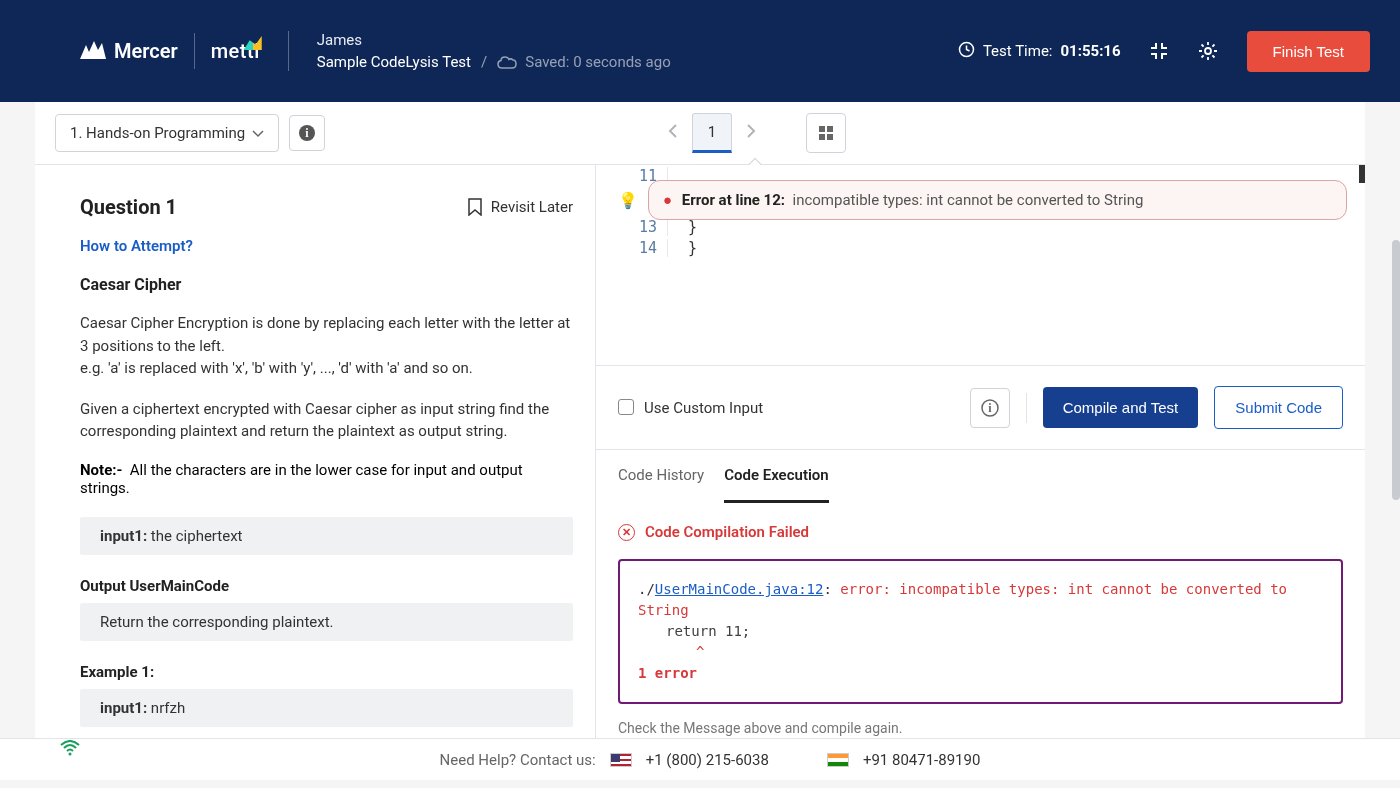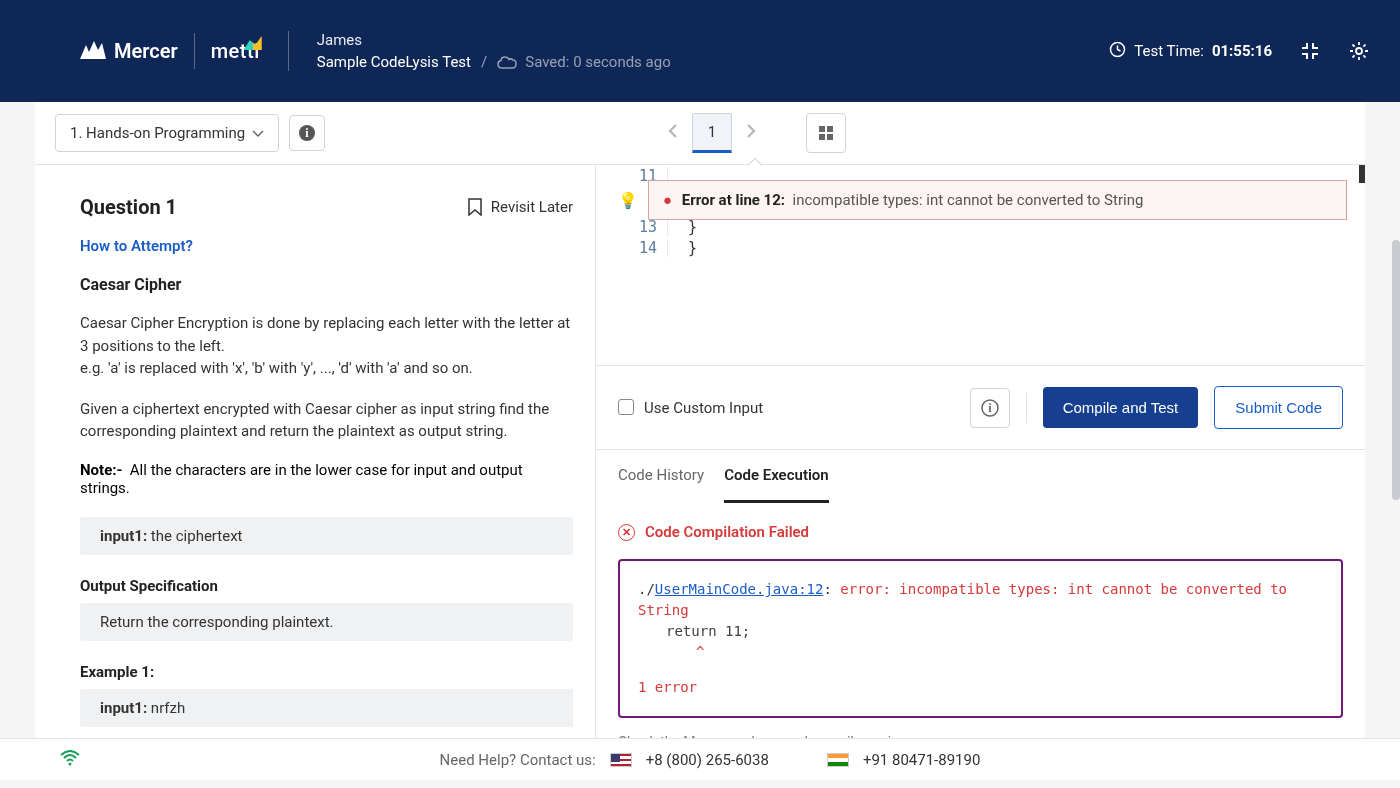--- a/index.html
+++ b/index.html
@@ -62,21 +62,21 @@
 
   .editor-area { height: 200px; position: relative; background: #fff; overflow: hidden; }
   .editor-inner { position: absolute; top: 0; left: 0; right: 6px; }
   .editor-line { display: flex; font-family: Consolas, Monaco, monospace; font-size: 15px; height: 21px; align-items: center; }
   .gutter { width: 72px; text-align: right; padding-right: 10px; color: #5a7ca0; border-right: 1px solid #e8e8e8; }
   .code-text { padding-left: 20px; color: #333; }
   .brace { color: #333; }
 
   .error-bubble { position: absolute; top: 15px; left: 22px; right: 18px; display: flex; align-items: center; gap: 10px; }
   .bulb { color: #e84c3d; font-size: 16px; }
-  .error-box { flex: 1; background: #fdf4f4; border: 1px solid #d9a5a5; border-radius: 0; padding: 10px 14px; font-size: 15px; }
+  .error-box { flex: 1; background: #fdf4f4; border: 1px solid #d9a5a5; border-radius: 12px; padding: 10px 14px; font-size: 15px; }
   .error-box b { font-weight: 700; color: #222; }
   .error-box span { color: #555; }
   .editor-right-border { position: absolute; right: 0; top: 0; width: 6px; height: 18px; background: #333; }
 
   .actions-row { border-top: 1px solid #e1e4e8; padding: 20px 22px; display: flex; align-items: center; gap: 16px; }
   .checkbox-row { display: flex; align-items: flex-start; gap: 10px; font-size: 15px; color: #333; }
   .cb { width: 16px; height: 16px; border: 1.5px solid #888; border-radius: 3px; cursor: pointer; }
   .actions-right { margin-left: auto; display: flex; align-items: center; gap: 16px; }
   .hint-btn { width: 40px; height: 40px; border: 1px solid #d0d4da; border-radius: 4px; display: flex; align-items: center; justify-content: center; cursor: pointer; color: #666; font-size: 16px; }
   .act-divider { width: 1px; height: 30px; background: #e1e4e8; }
@@ -89,24 +89,24 @@
 
   .output-area { flex: 1; padding: 20px 22px; overflow-y: auto; }
   .fail-row { display: flex; align-items: center; gap: 10px; color: #d73838; font-size: 15px; font-weight: 600; margin-bottom: 18px; }
   .fail-icon-circle { width: 17px; height: 17px; border: 1.5px solid #d73838; border-radius: 50%; display: flex; align-items: center; justify-content: center; font-size: 11px; font-weight: 700; }
   .output-box { border: 2px solid #701a75; border-radius: 4px; padding: 18px; font-family: Consolas, Monaco, monospace; font-size: 14px; line-height: 1.5; }
   .output-path { color: #333; }
   .output-link { color: #1a5dc7; text-decoration: underline; }
   .output-err { color: #d73838; font-weight: 500; }
   .output-return { color: #404040; padding-left: 28px; font-weight: 500; }
   .output-caret { color: #d73838; padding-left: 58px; font-weight: 500; }
-  .output-count { color: #d73838; font-weight: 400; margin-top: 14px; }
+  .output-count { color: #d73838; font-weight: 700; }
   .recompile-msg { font-size: 14px; color: #777; margin-top: 16px; }
 
-  .footer { height: 42px; background: #fff; border-top: 1px solid #e1e4e8; display: flex; align-items: center; padding: 0 60px; font-size: 15px; color: #666; }
+  .footer { height: 42px; background: #fff; border-top: 1px solid #e1e4e8; display: flex; padding: 0 60px; font-size: 15px; color: #666; }
   .wifi { color: #1a9e5c; font-size: 18px; }
   .help-center { margin: 0 auto; display: flex; align-items: center; gap: 14px; }
   .flag-us, .flag-in { width: 22px; height: 14px; display: inline-block; border: 1px solid #ccc; }
   .flag-us { background: linear-gradient(to bottom, #b22234 0%, #b22234 20%, #fff 20%, #fff 40%, #b22234 40%, #b22234 60%, #fff 60%, #fff 80%, #b22234 80%, #b22234 100%); position: relative; }
   .flag-us::before { content: ''; position: absolute; left: 0; top: 0; width: 9px; height: 8px; background: #3c3b6e; }
   .flag-in { background: linear-gradient(to bottom, #ff9933 0%, #ff9933 33%, #fff 33%, #fff 66%, #138808 66%, #138808 100%); }
   .phone { color: #333; }
 
   .page-scrollbar { position: absolute; right: 0; top: 240px; width: 8px; height: 260px; background: #c8cbd0; border-radius: 4px; }
 </style>
@@ -156,20 +156,21 @@
       <svg width="20" height="20" viewBox="0 0 20 20">
           <path d="M2 7 L7 7 L7 2 M13 2 L13 7 L18 7 M18 13 L13 13 L13 18 M7 18 L7 13 L2 13" fill="none" stroke="#fff" stroke-width="2"></path>
         </svg>
     </div>
     <div class="header-icon">
       <svg width="22" height="22" viewBox="0 0 22 22">
           <circle cx="11" cy="11" r="3" fill="none" stroke="#fff" stroke-width="1.8"></circle>
           <path d="M11 2 L11 5 M11 17 L11 20 M2 11 L5 11 M17 11 L20 11 M4.5 4.5 L6.6 6.6 M15.4 15.4 L17.5 17.5 M17.5 4.5 L15.4 6.6 M6.6 15.4 L4.5 17.5" stroke="#fff" stroke-width="1.8"></path>
         </svg>
     </div>
+    <button class="finish-btn">Finish Test</button>
   </div>
 </div>
 
 <div class="toolbar">
   <div class="section-select">
     <span>1. Hands-on Programming</span>
     <span>
       <svg width="12" height="8" viewBox="0 0 12 8">
           <path d="M1 1 L6 6 L11 1" fill="none" stroke="#666" stroke-width="1.5"></path>
         </svg>
@@ -226,21 +227,21 @@
       <span>Caesar Cipher Encryption is done by replacing each letter with the letter at 3 positions to the left.</span><br>
       <span>e.g. 'a' is replaced with 'x', 'b' with 'y', ..., 'd' with 'a' and so on.</span>
     </div>
     <div class="q-text">Given a ciphertext encrypted with Caesar cipher as input string find the corresponding plaintext and return the plaintext as output string.</div>
     <div class="note">
       <b>Note:-</b>&nbsp;&nbsp;<span>All the characters are in the lower case for input and output strings.</span>
     </div>
     <div class="spec-box">
       <b>input1:</b> <span>the ciphertext</span>
     </div>
-    <div class="spec-title">Output Specification</div>
+    <div class="spec-title">Output UserMainCode</div>
     <div class="spec-box">Return the corresponding plaintext.</div>
     <div class="spec-title">Example 1:</div>
     <div class="spec-box">
       <b>input1:</b> <span>nrfzh</span>
     </div>
   </div>
 
   <div class="right-panel">
     <div class="editor-area">
       <div class="editor-right-border"></div>
@@ -314,20 +315,20 @@
 <div class="footer">
   <span class="wifi">
     <svg width="20" height="16" viewBox="0 0 20 16">
         <path d="M1 5 Q10 -3 19 5 M4 8 Q10 2 16 8 M7 11 Q10 8 13 11" fill="none" stroke="#1a9e5c" stroke-width="2"></path>
         <circle cx="10" cy="14" r="1.5" fill="#1a9e5c"></circle>
       </svg>
   </span>
   <div class="help-center">
     <span>Need Help? Contact us:</span>
     <span class="flag-us"></span>
-    <span class="phone">+8 (800) 265-6038</span>
+    <span class="phone">+1 (800) 215-6038</span>
     <span style="width:30px"></span>
     <span class="flag-in"></span>
     <span class="phone">+91 80471-89190</span>
   </div>
 </div>
 
 <div class="page-scrollbar"></div>
 
 </body></html>

